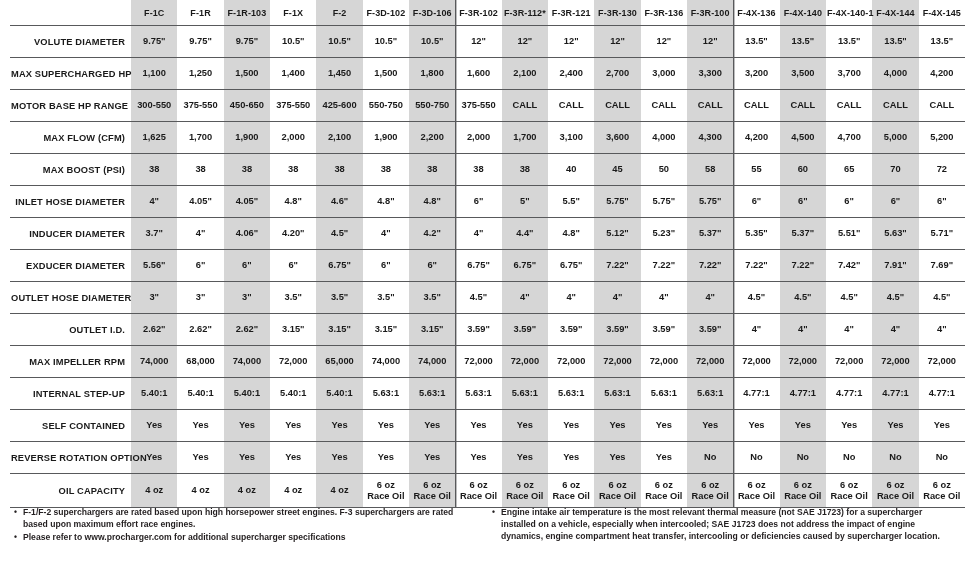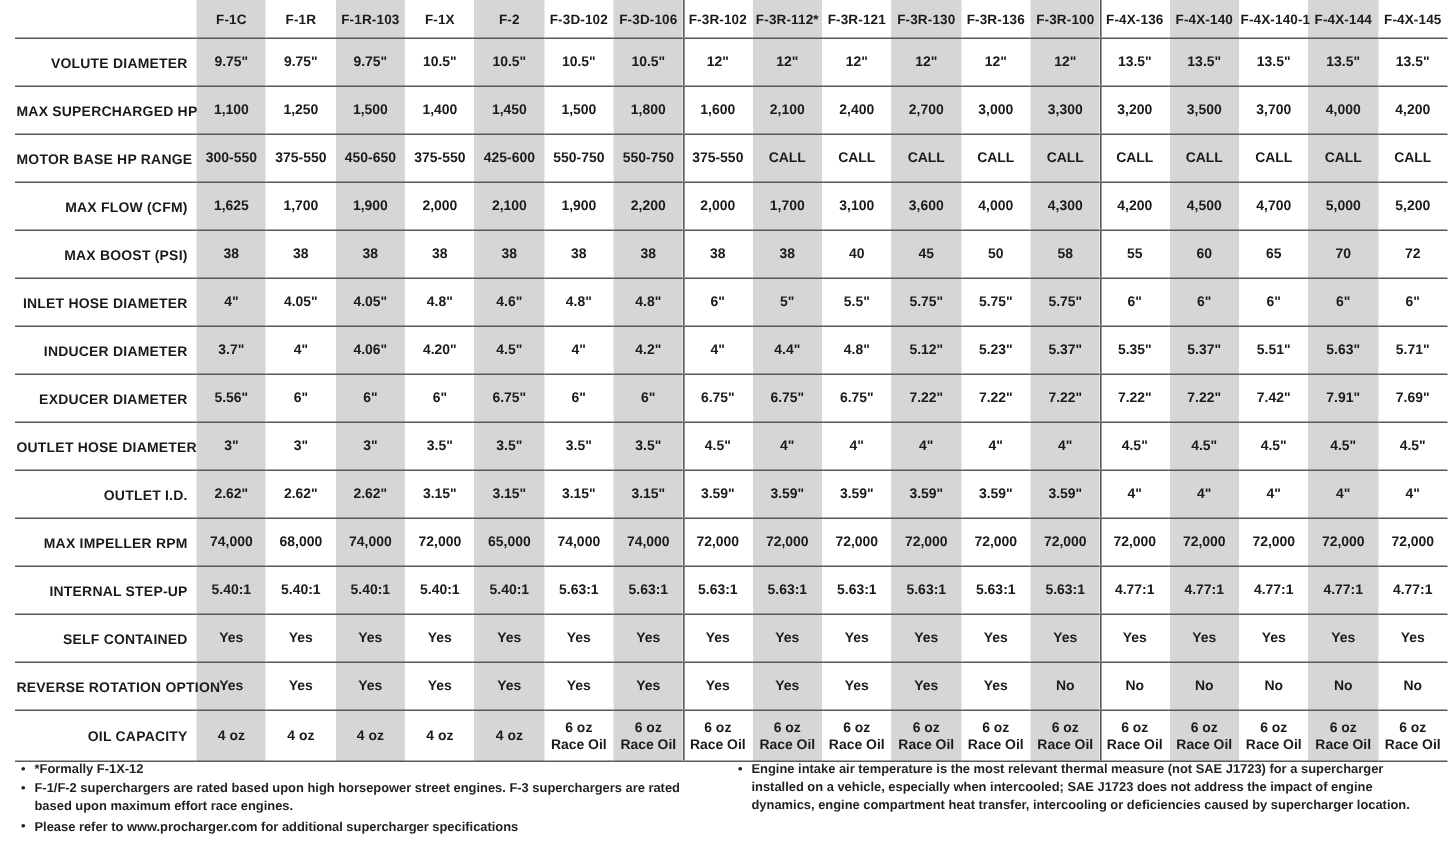--- a/index.html
+++ b/index.html
@@ -479,21 +479,20 @@
           <td class="shaded">6 oz<br>Race Oil</td>
           <td class="">6 oz<br>Race Oil</td>
           <td class="shaded">6 oz<br>Race Oil</td>
           <td class="">6 oz<br>Race Oil</td>
         </tr>
       </tbody>
   </table>
 
   <div class="footnotes">
     <div class="fn-col left">
-        <div class="fn-item">*Formally F-1X-12</div>
         <div class="fn-item">F-1/F-2 superchargers are rated based upon high horsepower street engines. F-3 superchargers are rated based upon maximum effort race engines.</div>
         <div class="fn-item">Please refer to www.procharger.com for additional supercharger specifications</div>
       </div>
     <div class="fn-col right">
         <div class="fn-item">Engine intake air temperature is the most relevant thermal measure (not SAE J1723) for a supercharger installed on a vehicle, especially when intercooled; SAE J1723 does not address the impact of engine dynamics, engine compartment heat transfer, intercooling or deficiencies caused by supercharger location.</div>
       </div>
   </div>
 
 </div>
 

